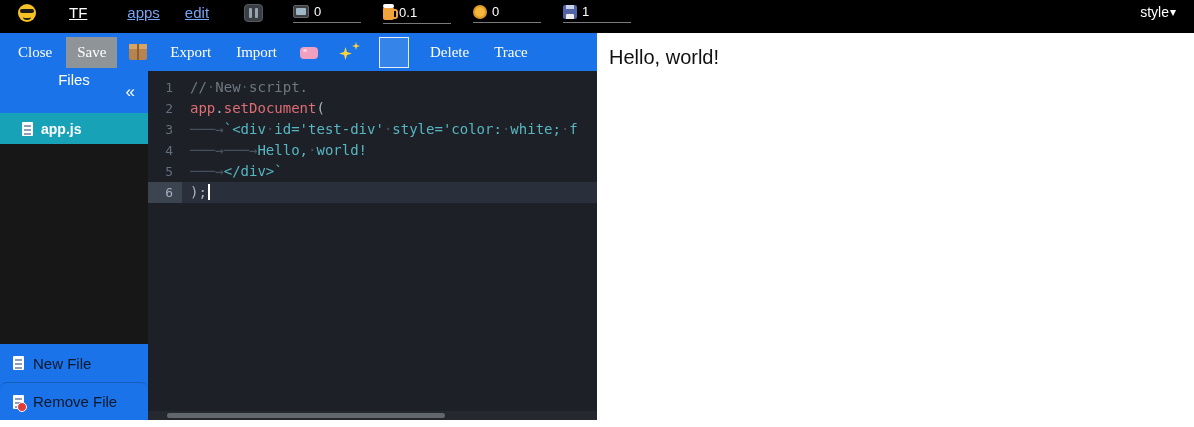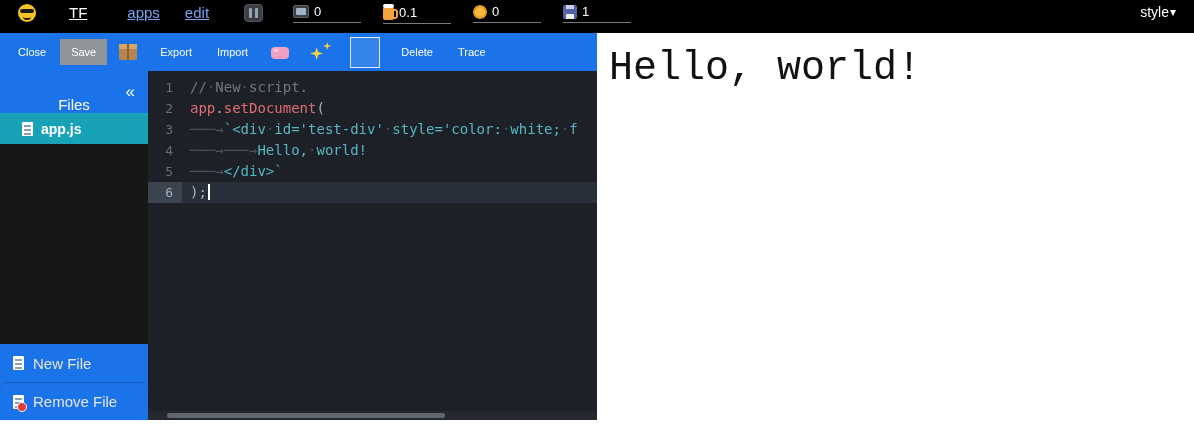--- a/index.html
+++ b/index.html
@@ -36,53 +36,53 @@
   .floppy-icon { width:14px; height:14px; position:relative; background:#5263a8; border-radius:2px; display:inline-block; flex:0 0 auto; }
   .floppy-icon::before { content:""; position:absolute; top:0; left:3px; right:3px; height:4px; background:#c7d0e8; }
   .floppy-icon::after { content:""; position:absolute; bottom:0; left:3px; right:3px; height:5px; background:#eeeeee; border-radius:1px 1px 0 0; }
   .user-menu { margin-left:auto; font-size:14px; color:#fff; cursor:pointer; display:flex; align-items:center; }
   .caret { font-size:12px; margin-left:1px; font-family:"DejaVu Sans",sans-serif; }
 
   
   .main { display:flex; height:387px; }
   .left-pane { width:597px; display:flex; flex-direction:column; background:#1a73e8; }
   .preview { flex:1; background:#fff; padding:13px 0 0 12px; }
-  .preview-text { font-family:Liberation Mono, monospace; font-size:40px; color:#111; }
+  .preview-text { font-family:Liberation Sans, sans-serif; font-size:20px; color:#111; }
 
   
   .toolbar { height:38px; display:flex; align-items:center; padding:0 7px; gap:3px; background:#1a73e8; }
-  .tbtn { background:transparent; border:none; color:#fff; font-size:11px; padding:7px 11px; font-family:Liberation Sans, sans-serif; cursor:pointer; white-space:nowrap; }
+  .tbtn { background:transparent; border:none; color:#fff; font-size:15px; padding:7px 11px; font-family:Liberation Serif, serif; cursor:pointer; white-space:nowrap; }
   .tbtn.save { background:#8f9499; }
   .tbtn.icon-btn { padding:4px 9px; display:flex; align-items:center; }
   .blank-btn { width:30px; height:31px; border:1px solid #e8edf5; background:rgba(255,255,255,0.12); margin:0 7px; cursor:pointer; }
   .package-icon { width:18px; height:16px; position:relative; background:#b9834f; border-radius:2px; display:inline-block; }
   .package-icon::before { content:""; position:absolute; top:0; left:0; right:0; height:5px; background:#d7a468; }
   .package-icon::after { content:""; position:absolute; top:0; bottom:0; left:50%; width:2px; margin-left:-1px; background:#8a5f33; }
   .soap-icon { width:18px; height:12px; position:relative; background:#f2a0c0; border-radius:4px; display:inline-block; margin-top:2px; }
   .soap-icon::before { content:""; position:absolute; top:2px; left:3px; width:4px; height:3px; background:#fbd3e2; border-radius:50%; }
   .sparkles-icon { width:21px; height:20px; position:relative; display:inline-block; }
   .spark { position:absolute; background:#ffd43b; clip-path:polygon(50% 0,61% 39%,100% 50%,61% 61%,50% 100%,39% 61%,0 50%,39% 39%); }
   .spark.big { width:13px; height:13px; left:0; top:5px; }
   .spark.small { width:8px; height:8px; right:0; top:0; }
 
   
   .workspace { flex:1; display:flex; min-height:0; }
 
   
   .sidebar { width:148px; display:flex; flex-direction:column; background:#1a73e8; }
-  .sidebar-header { height:42px; display:flex; align-items:flex-end; justify-content:center; position:relative; color:#fff; font-size:15px; flex:0 0 auto; }
+  .sidebar-header { height:42px; display:flex; align-items:flex-start; justify-content:center; position:relative; color:#fff; font-size:15px; flex:0 0 auto; }
   .collapse { position:absolute; right:13px; top:50%; transform:translateY(-50%); font-size:17px; cursor:pointer; }
   .file-list { flex:1; background:#171717; min-height:0; }
   .file-item { height:31px; display:flex; align-items:center; gap:8px; padding:0 22px; color:#fff; font-weight:bold; font-size:14px; cursor:pointer; }
   .file-item.selected { background:#18a2b8; }
   .page-icon { width:11px; height:14px; position:relative; background:#fff; border-radius:1px; display:inline-block; flex:0 0 auto; }
   .page-icon::before { content:""; position:absolute; left:2px; right:2px; top:3px; height:2px; background:#8fa0b5; box-shadow:0 4px 0 #8fa0b5, 0 8px 0 #8fa0b5; }
   .page-icon.remove::after { content:""; position:absolute; right:-3px; bottom:-3px; width:8px; height:8px; background:#e23b3b; border-radius:50%; border:1px solid #fff; }
   .sidebar-actions { flex:0 0 auto; }
-  .action { height:38px; display:flex; align-items:center; gap:9px; padding:8px 13px; font-size:15px; color:#e5e5e5; cursor:pointer; }
+  .action { height:38px; display:flex; align-items:center; gap:9px; padding:8px 13px; font-size:15px; color:#0f172a; cursor:pointer; }
   .action + .action { border-top:1px solid rgba(0,0,0,0.18);border-radius:7px; }
 
   
   .editor { flex:1; background:#1d2127; position:relative; overflow:hidden; }
   .code-lines { padding-top:6px; font-family:"DejaVu Sans Mono",monospace; font-size:14px; line-height:21px; }
   .code-line { display:flex; }
   .code-line.active { background:#2a303b; }
   .gutter-num { flex:0 0 34px; text-align:right; padding-right:9px; color:#646e7e; font-size:13px; line-height:21px; user-select:none; }
   .code-line.active .gutter-num { background:#3c4450; color:#a3b1c2; }
   .code-text { padding-left:8px; white-space:pre; }

